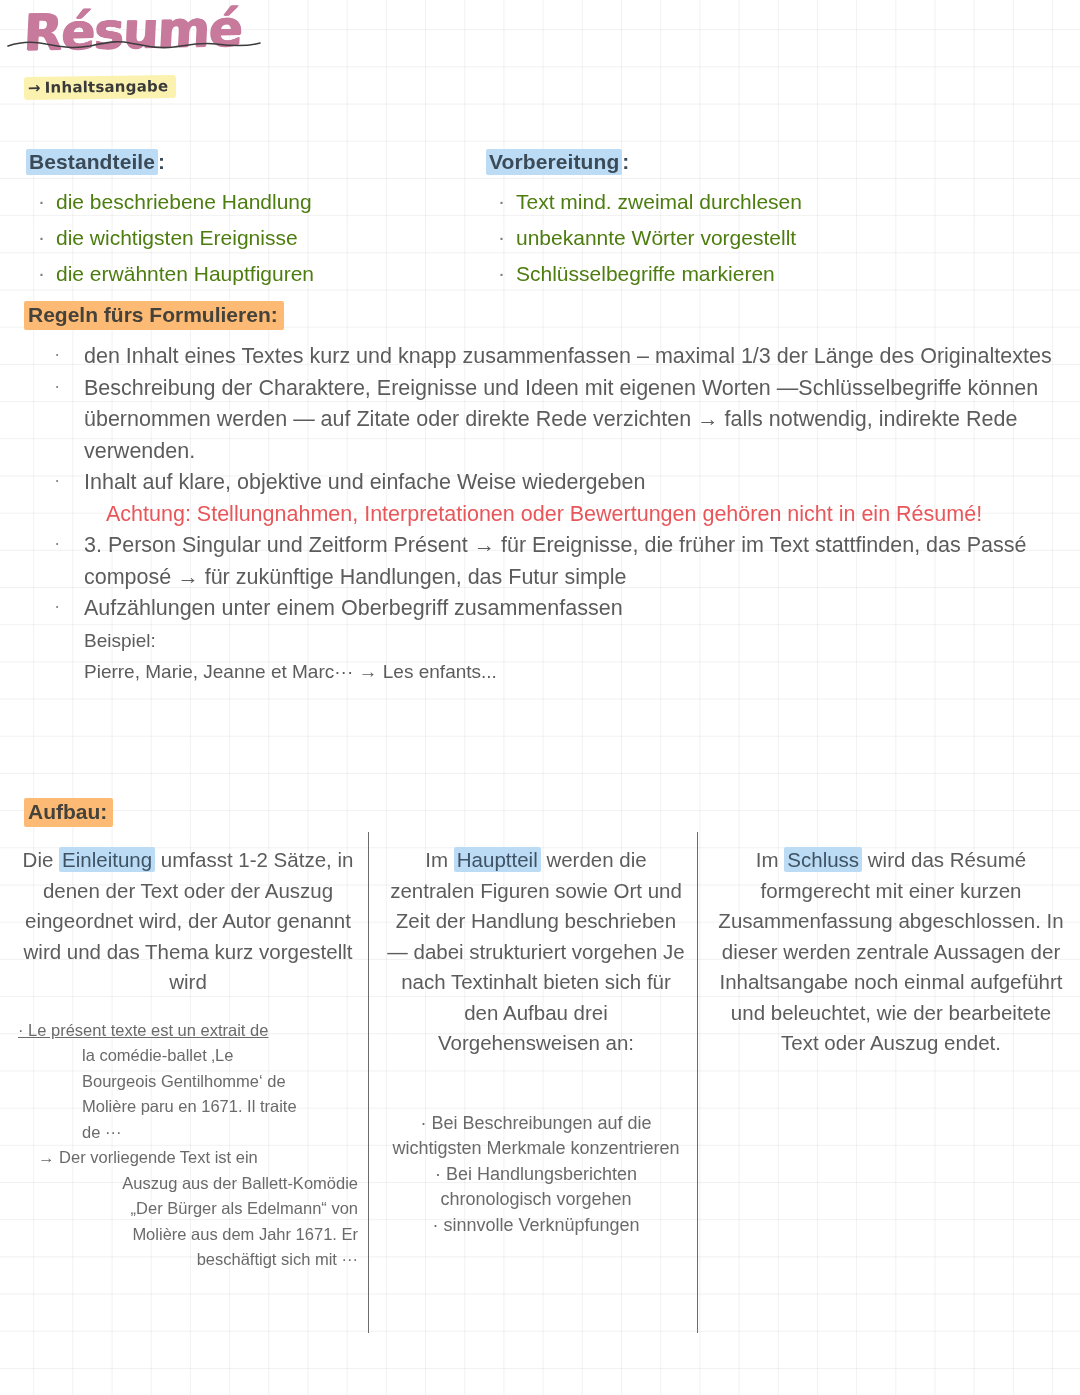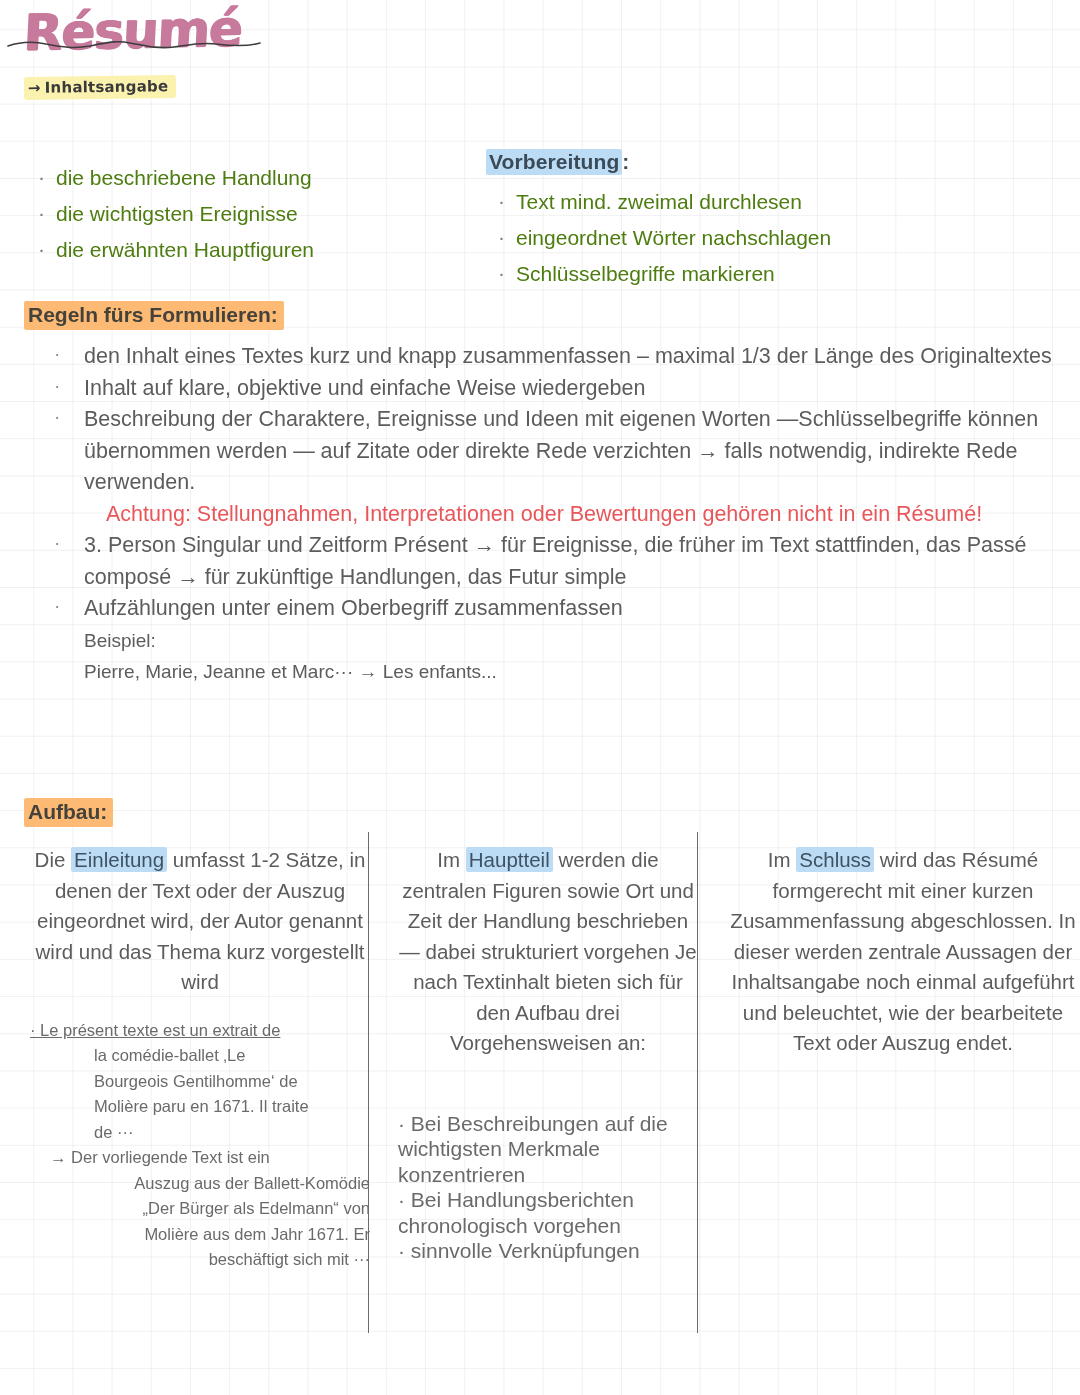--- a/index.html
+++ b/index.html
@@ -95,21 +95,21 @@
 
   
   .aufbau-head{position:absolute;left:24px;top:798px;}
   .divider{
     position:absolute;top:832px;width:1px;height:501px;
     background:#6b6b6b;
   }
   #div1{left:368px;}
   #div2{left:697px;}
 
-  .aufbau-cols{position:absolute;left:16px;top:845px;width:992px;height:500px;}
+  .aufbau-cols{position:absolute;left:4px;top:845px;width:992px;height:500px;}
   .acol{position:absolute;top:0;text-align:center;}
   #acol1{left:14px;width:340px;}
   #acol2{left:382px;width:300px;}
   #acol3{left:706px;width:362px;}
 
   .acol .lead{
     font-size:20.5px;line-height:30.5px;color:#5c5c5c;
   }
   .acol .lead .hl{background:#bcdcf5;padding:1px 3px;border-radius:2px;color:#3f5264;}
 
@@ -117,64 +117,65 @@
   .ex-line{
     font-size:16.5px;line-height:25.5px;color:#6a6a6a;
   }
   #acol1 .ex-block{margin-top:20px;}
   .ex-hang{padding-left:0px;text-decoration:underline;}
   .ex-indent{padding-left:64px;}
   .ex-center{text-align:right;}
 
   .mid-bullets{margin-top:52px;}
   .mid-bullets .mb{
-    font-size:21px;line-height:25.5px;color:#6a6a6a;text-align:left;
+    font-size:18px;line-height:25.5px;color:#6a6a6a;text-align:center;
   }
 </style>
 </head>
 <body>
 
 <div class="page">
 
   <div class="title-wrap">
     <div class="title">Résumé</div>
     <svg class="title-strike" viewBox="0 0 256 14" preserveAspectRatio="none">
       <path d="M2,8 C14,4 26,3 40,6 C56,9 68,11 84,8 C98,5 110,2 124,5 C140,8 152,11 168,9 C182,7 196,4 210,6 C226,8 240,9 254,5" fill="none" stroke="#3c3c3c" stroke-width="1.6" stroke-linecap="round"></path>
     </svg>
   </div>
 
   <div class="subtitle">
     <span class="arr">→</span><span>Inhaltsangabe</span>
   </div>
 
   <div class="col-left-top">
+    <div class="h-blue"><span class="hl">Bestandteile</span><span>:</span></div>
     <ul class="bullets">
       <li>die beschriebene Handlung</li>
       <li>die wichtigsten Ereignisse</li>
       <li>die erwähnten Hauptfiguren</li>
     </ul>
   </div>
 
   <div class="col-right-top">
     <div class="h-blue"><span class="hl">Vorbereitung</span><span>:</span></div>
     <ul class="bullets">
       <li>Text mind. zweimal durchlesen</li>
-      <li>eingeordnet Wörter nachschlagen</li>
+      <li>unbekannte Wörter vorgestellt</li>
       <li>Schlüsselbegriffe markieren</li>
     </ul>
   </div>
 
   <div class="rules-head">
     <span class="h-yellow">Regeln fürs Formulieren:</span>
   </div>
 
   <div class="rules">
     <div class="rule">den Inhalt eines Textes kurz und knapp zusammenfassen – maximal 1/3 der Länge des Originaltextes</div>
+    <div class="rule">Beschreibung der Charaktere, Ereignisse und Ideen mit eigenen Worten —Schlüsselbegriffe können übernommen werden —  auf Zitate oder direkte Rede verzichten → falls notwendig, indirekte Rede verwenden.</div>
     <div class="rule">Inhalt auf klare, objektive und einfache Weise wiedergeben</div>
-    <div class="rule">Beschreibung der Charaktere, Ereignisse und Ideen mit eigenen Worten —Schlüsselbegriffe können übernommen werden —  auf Zitate oder direkte Rede verzichten → falls notwendig, indirekte Rede verwenden.</div>
     <div class="red-line">Achtung: Stellungnahmen, Interpretationen oder Bewertungen gehören nicht in ein Résumé!</div>
     <div class="rule">3. Person Singular und Zeitform Présent → für Ereignisse, die früher im Text stattfinden, das Passé composé → für zukünftige Handlungen, das Futur simple</div>
     <div class="rule">Aufzählungen unter einem Oberbegriff zusammenfassen</div>
     <div class="sub-line">Beispiel:</div>
     <div class="sub-line">Pierre, Marie, Jeanne et Marc··· → Les enfants...</div>
   </div>
 
   <div class="aufbau-head">
     <span class="h-yellow">Aufbau:</span>
   </div>

